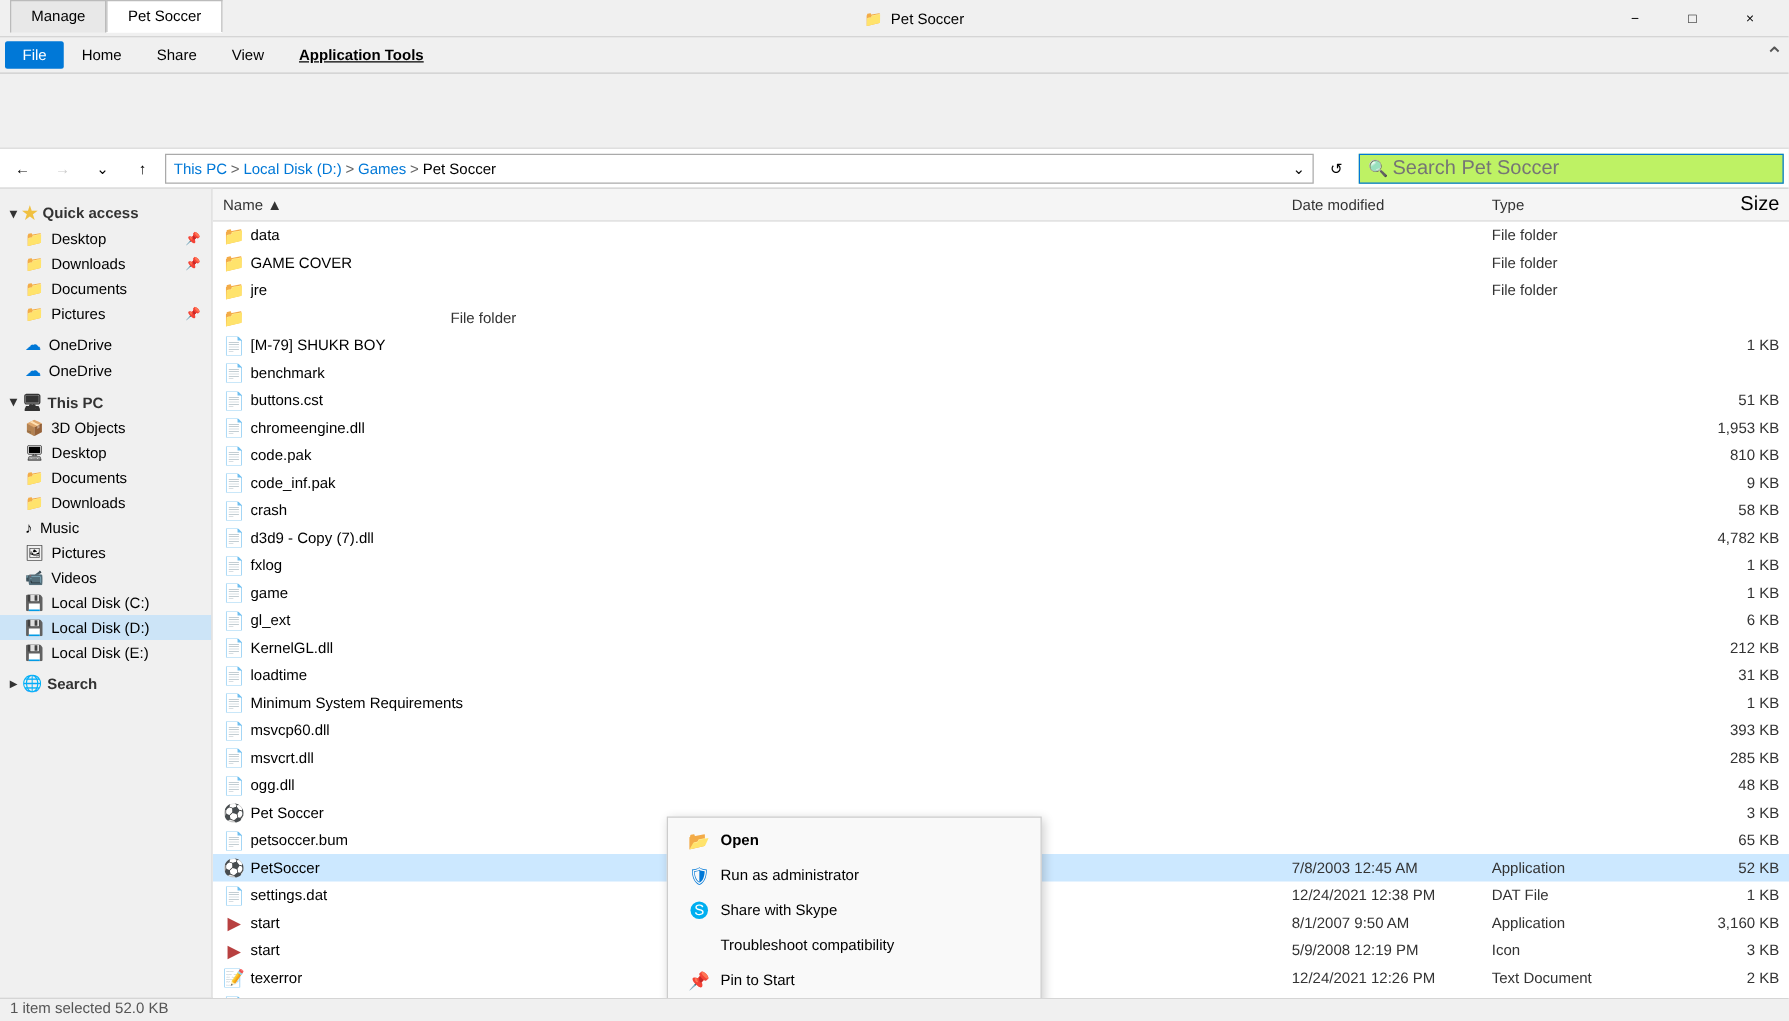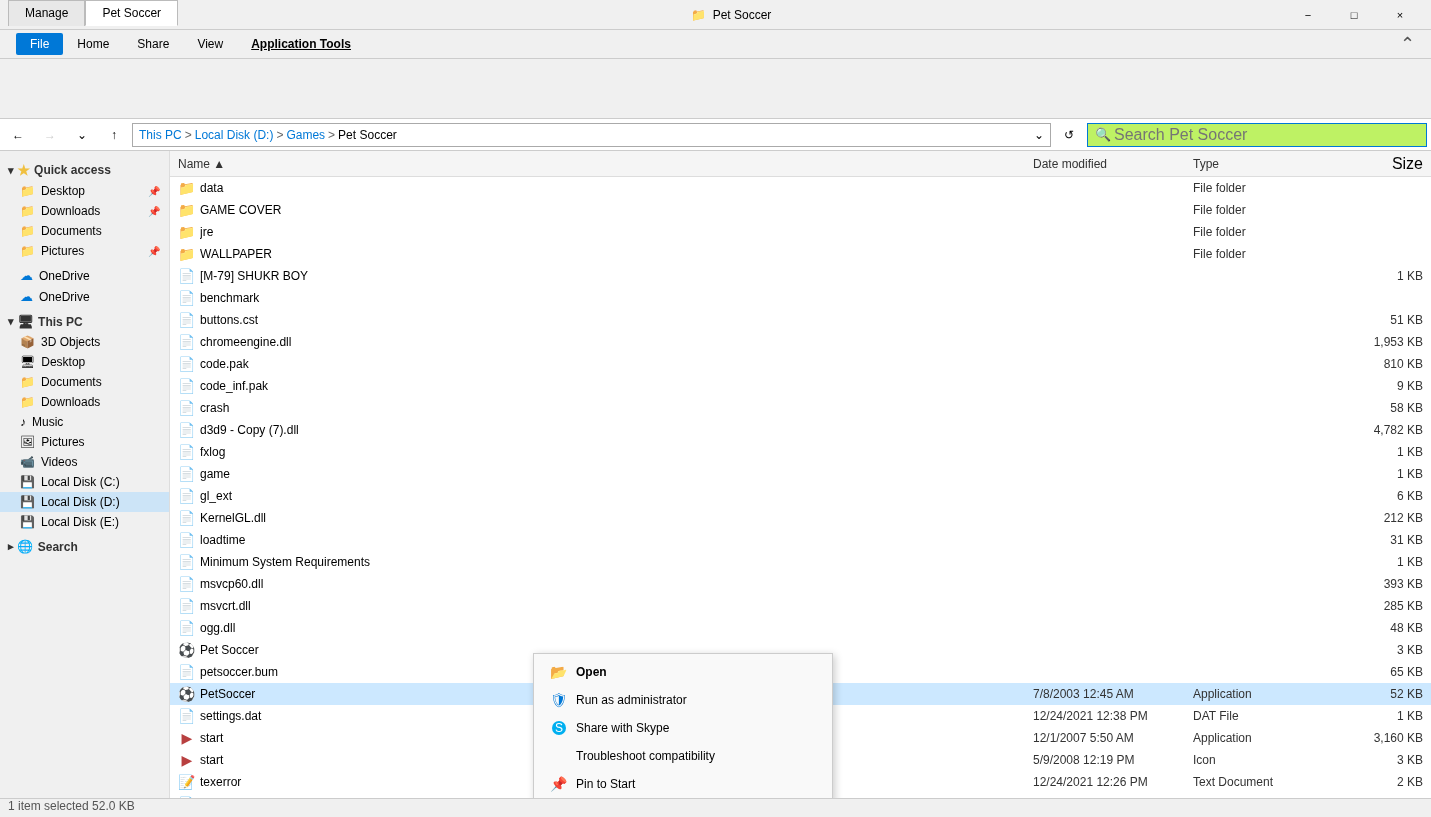--- a/index.html
+++ b/index.html
@@ -51,21 +51,21 @@
 
     
     .ribbon {
       background: #f0f0f0;
       border-bottom: 1px solid #ccc;
     }
     .ribbon-tabs {
       display: flex;
       align-items: center;
       height: 28px;
-      padding: 0 16px;
+      padding: 0 4px;
     }
     .ribbon-tab {
       padding: 4px 14px;
       font-size: 12px;
       cursor: pointer;
       border-radius: 2px;
     }
     .ribbon-tab.file-tab {
       background: #0078d7;
       color: #fff;
@@ -428,21 +428,20 @@
     </div>
     <div class="file-row">
       <div class="file-icon icon-folder">📁</div>
       <div class="file-name-text">jre</div>
       <div class="file-date"></div>
       <div class="file-type">File folder</div>
       <div class="file-size"></div>
     </div>
     <div class="file-row">
       <div class="file-icon icon-folder">📁</div>
-      <div class="file-name-text">WALLPAPER</div>
       <div class="file-date"></div>
       <div class="file-type">File folder</div>
       <div class="file-size"></div>
     </div>
 
     <div class="file-row">
       <div class="file-icon" style="color:#aaa;">📄</div>
       <div class="file-name-text">[M-79] SHUKR BOY</div>
       <div class="file-date"></div>
       <div class="file-type"></div>
@@ -585,21 +584,21 @@
     <div class="file-row">
       <div class="file-icon" style="color:#aaa;">📄</div>
       <div class="file-name-text">settings.dat</div>
       <div class="file-date">12/24/2021 12:38 PM</div>
       <div class="file-type">DAT File</div>
       <div class="file-size">1 KB</div>
     </div>
     <div class="file-row">
       <div class="file-icon" style="color:#b84040;">▶</div>
       <div class="file-name-text">start</div>
-      <div class="file-date">12/1/2007 5:50 AM</div>
+      <div class="file-date">8/1/2007 9:50 AM</div>
       <div class="file-type">Application</div>
       <div class="file-size">3,160 KB</div>
     </div>
     <div class="file-row">
       <div class="file-icon" style="color:#b84040;">▶</div>
       <div class="file-name-text">start</div>
       <div class="file-date">5/9/2008 12:19 PM</div>
       <div class="file-type">Icon</div>
       <div class="file-size">3 KB</div>
     </div>

